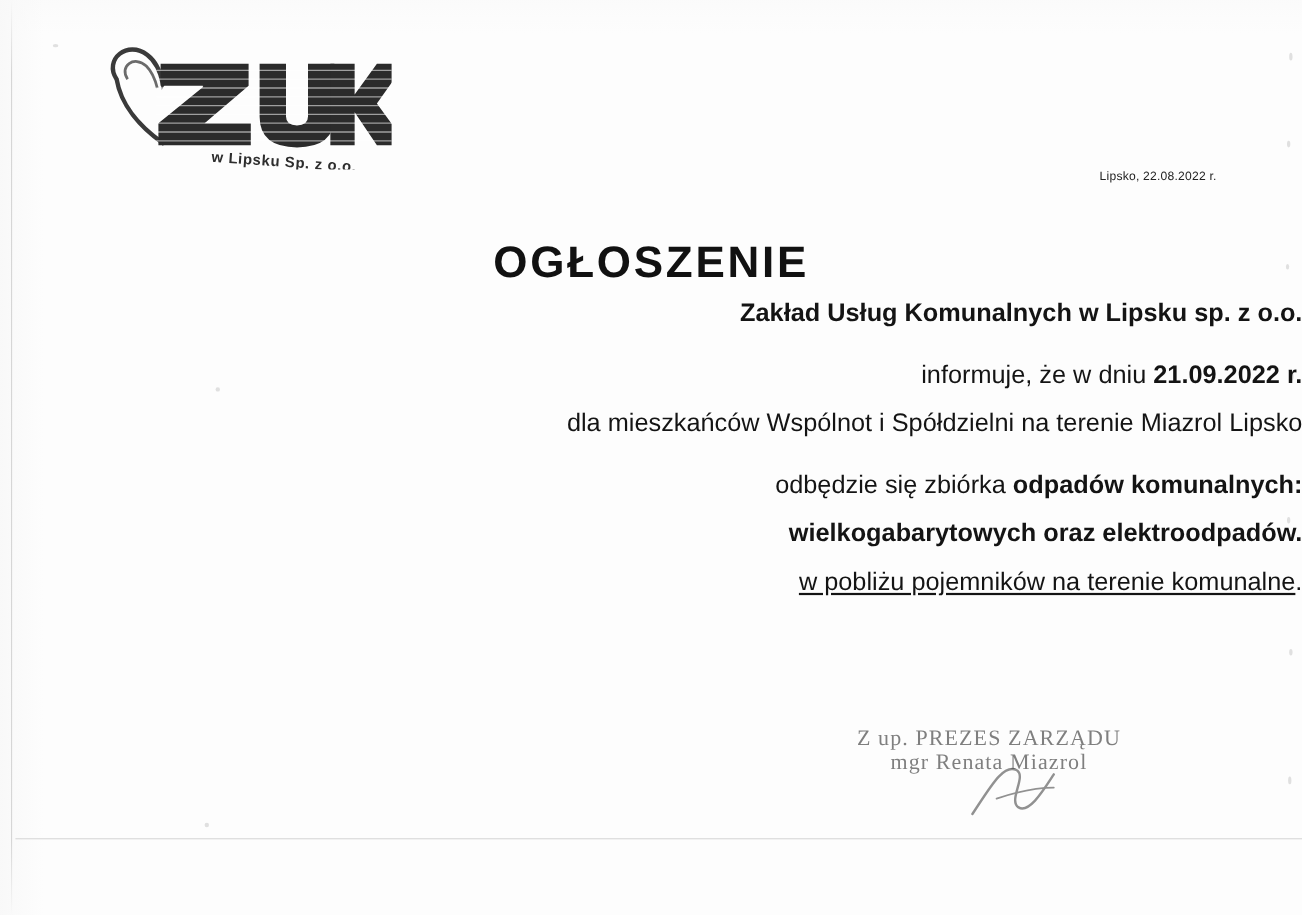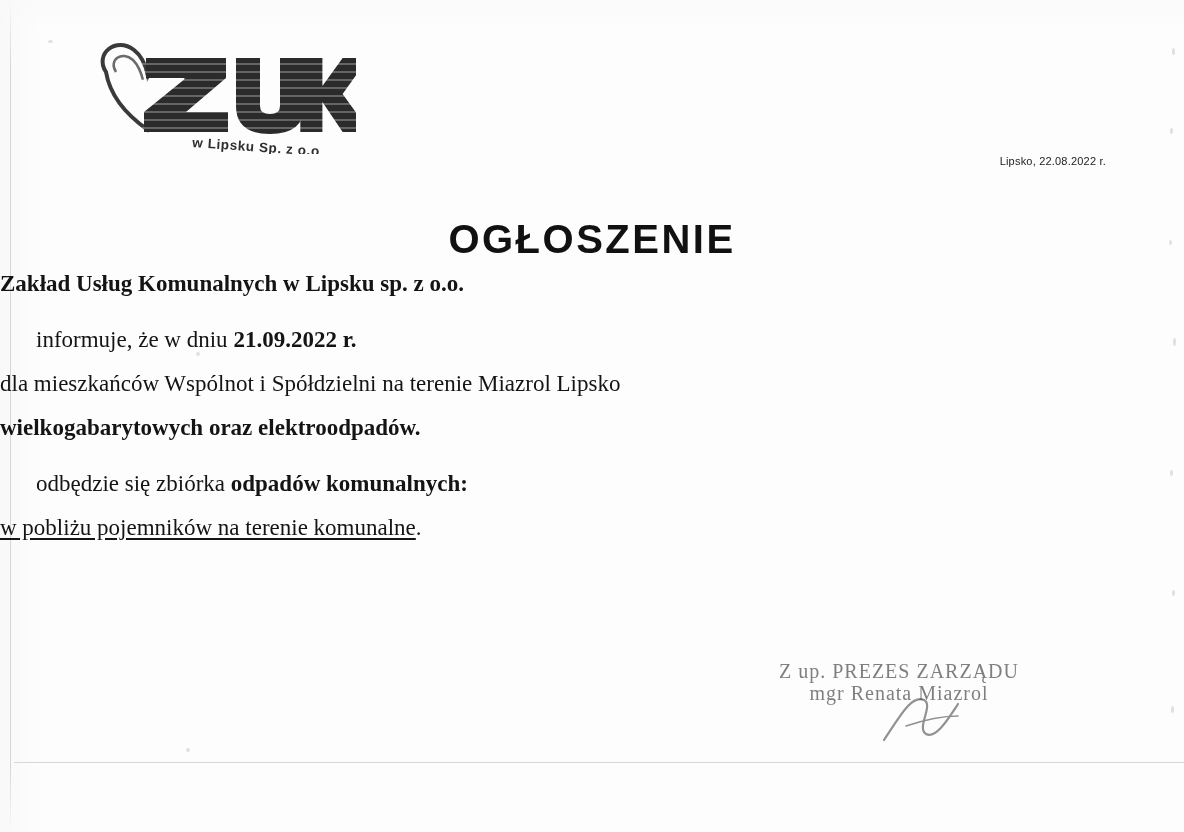--- a/index.html
+++ b/index.html
@@ -67,22 +67,21 @@
     color: #111;
     margin-top: 32px;
   }
 
   
   .body-block {
     position: absolute;
     left: 0;
     right: 0;
     top: 262px;
-    text-align: left;
-    font-family: Liberation Serif, serif;
+    text-align: right;
   }
   .line {
     font-size: 23px;
     line-height: 44px;
     color: #141414;
     white-space: nowrap;
   }
   .line.strong { font-weight: 700; }
   .line.gap { margin-top: 12px; padding-left: 36px; }
   .b { font-weight: 700; }
@@ -192,25 +191,25 @@
   <div class="body-block">
 
     <div class="line strong">Zakład Usług Komunalnych w Lipsku sp. z o.o.</div>
 
     <div class="line gap">
       <span>informuje, że w dniu </span><span class="b">21.09.2022 r.</span>
     </div>
 
     <div class="line">dla mieszkańców Wspólnot i Spółdzielni na terenie Miazrol Lipsko</div>
 
-    <div class="line strong">wielkogabarytowych oraz elektroodpadów.</div>
-
     <div class="line gap">
       <span>odbędzie się zbiórka </span><span class="b">odpadów komunalnych:</span>
     </div>
+
+    <div class="line strong">wielkogabarytowych oraz elektroodpadów.</div>
 
 
     <div class="line">
       <span class="u">w pobliżu pojemników na terenie komunalne</span><span>.</span>
     </div>
   </div>
 
   <div class="signature">
     <div class="sig-line">Z up. PREZES ZARZĄDU</div>
     <div class="sig-line">mgr Renata Miazrol</div>

